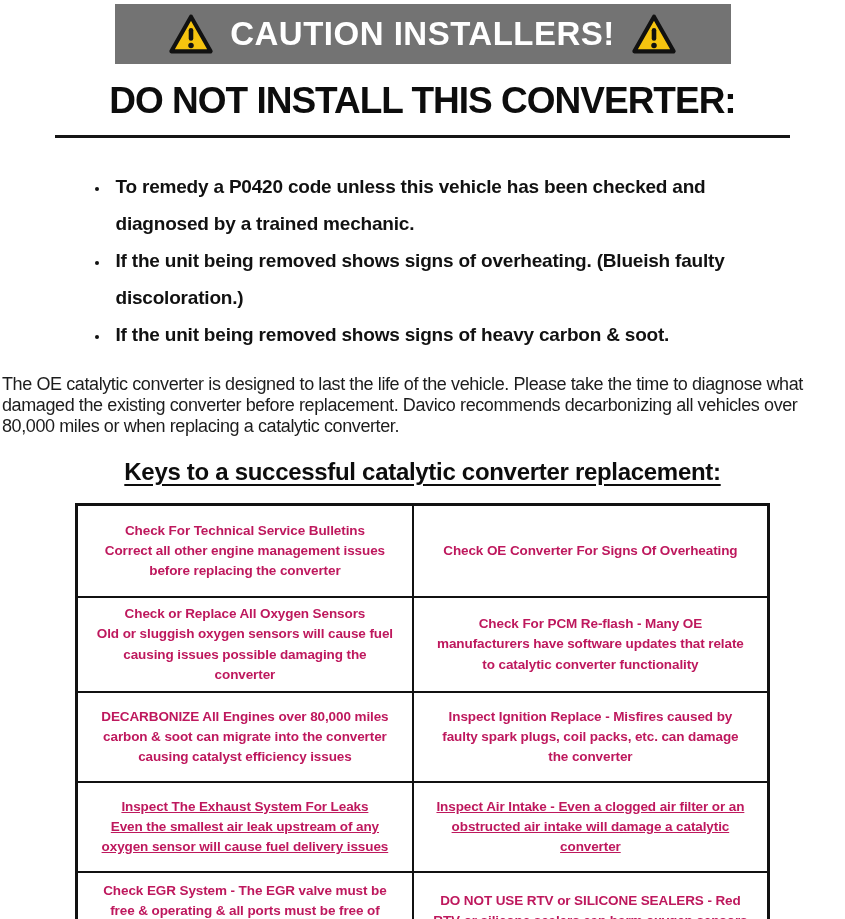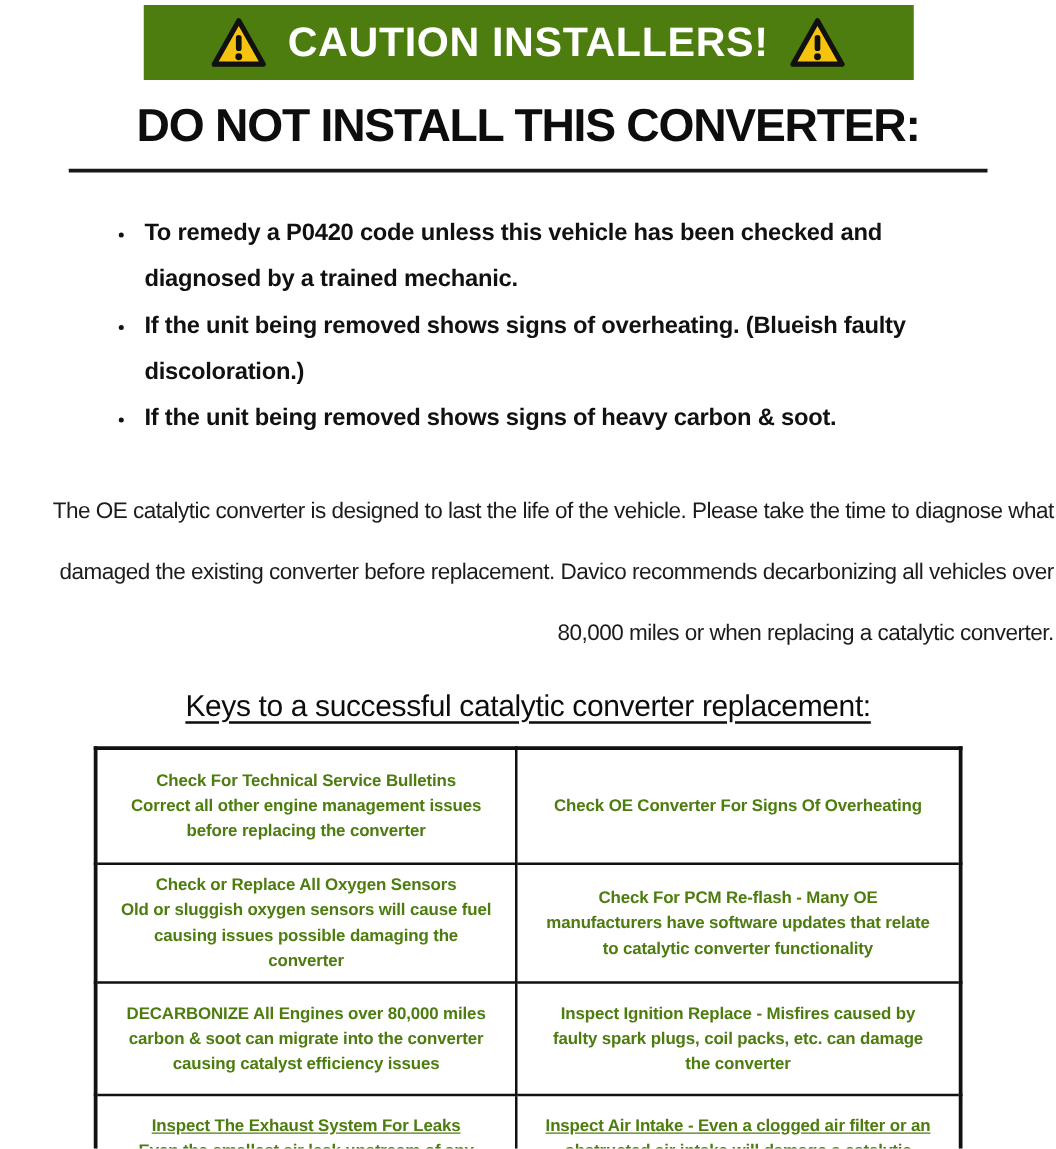--- a/index.html
+++ b/index.html
@@ -15,21 +15,21 @@
     margin: 0 auto;
     overflow: hidden;
     background: #ffffff;
   }
 
   
   .banner {
     width: 616px;
     height: 60px;
     margin: 4px auto 0 auto;
-    background: #4d7c0f;
+    background: #737373;
     display: flex;
     align-items: center;
     justify-content: center;
     gap: 16px;
   }
   .warn-icon { display: inline-flex; width: 46px; height: 42px; }
   .warn-icon svg { width: 100%; height: 100%; }
   .banner-text {
     color: #ffffff;
     font-size: 33px;
@@ -64,35 +64,35 @@
     font-weight: bold;
     line-height: 37px;
     letter-spacing: -0.2px;
   }
   ul.warning-list li { padding-left: 6px; }
   ul.warning-list li::marker { font-size: 14px; }
 
   
   p.intro {
     width: 841px;
-    margin: 31px auto 0 auto;
-    text-align: right;
+    margin: 21px auto 0 auto;
+    text-align: left;
     font-size: 18px;
     font-weight: normal;
-    line-height: 49px;
+    line-height: 21px;
     letter-spacing: -0.4px;
     color: #1c1c1c;
   }
 
   
   h2.section-heading {
     margin: 21px 0 0 0;
     text-align: center;
     font-size: 24px;
-    font-weight: normal;
+    font-weight: bold;
     letter-spacing: -0.3px;
     text-decoration: underline;
     text-underline-offset: 4px;
     color: #0d0d0d;
   }
 
   
   table.tips {
     width: 695px;
     margin: 17px auto 0 auto;
@@ -103,21 +103,21 @@
   table.tips td {
     border: 2px solid #111111;
     text-align: center;
     vertical-align: middle;
     font-size: 13.5px;
     font-weight: bold;
     line-height: 1.5;
     letter-spacing: -0.1px;
     padding: 6px 18px;
     white-space: pre-line;
-    color: #4d7c0f;
+    color: #be185d;
   }
   table.tips col.c-left  { width: 48.6%; }
   table.tips col.c-right { width: 51.4%; }
   tr.r1 td { height: 78px; }
   tr.r2 td { height: 76px; }
   tr.r3 td { height: 76px; }
   tr.r4 td { height: 76px; text-decoration: underline; }
   tr.r5 td { height: 64px; }
   td.cell-lg { font-size: 15px; margin-left: 21px; }
 </style>

